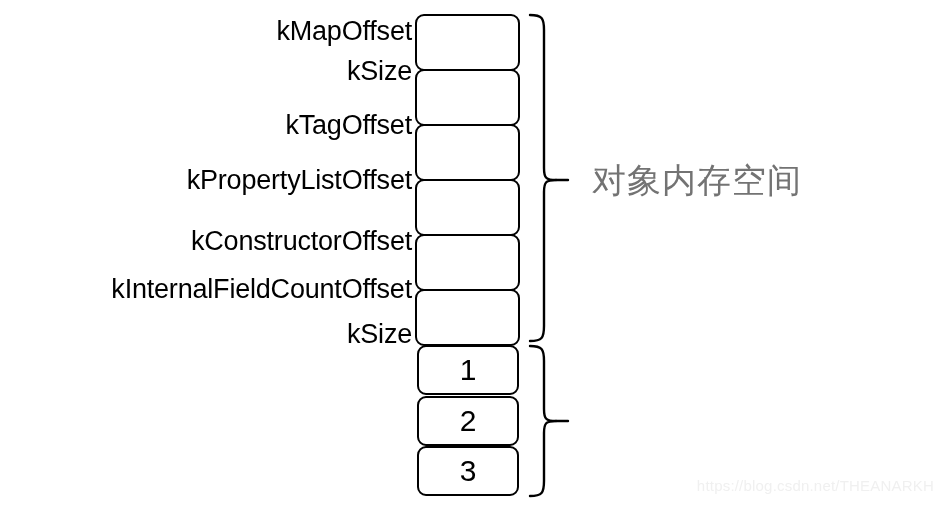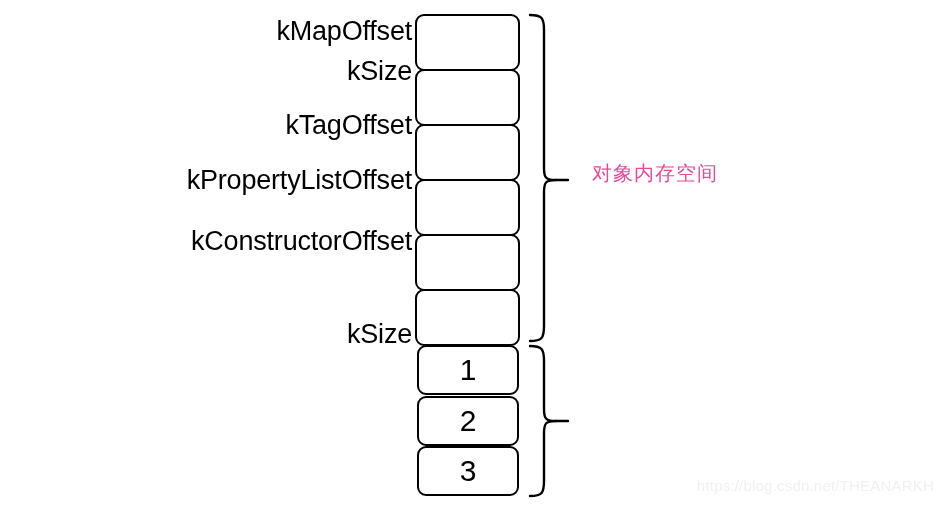--- a/index.html
+++ b/index.html
@@ -40,23 +40,23 @@
     font-size:30px;line-height:1;
   }
 
   
   .brace{position:absolute;}
 
   
   .annot{
     position:absolute;
     white-space:nowrap;
-    font-size:20px;
+    font-size:34px;
     line-height:1;
-    color:#ec4899;
+    color:#737373;
   }
   .annot.cjk{font-family:"DejaVu Sans","Liberation Sans",sans-serif;letter-spacing:1px;}
 
   
   .watermark{
     position:absolute;
     right:8px;bottom:12px;
     font-size:15px;
     color:#f0f0f0;
     letter-spacing:0.2px;
@@ -72,20 +72,21 @@
   <div class="offset-label" style="top:18px;">kMapOffset</div>
 
   <div class="offset-label" style="top:58px;">kSize</div>
 
   <div class="offset-label" style="top:112px;">kTagOffset</div>
 
   <div class="offset-label" style="top:167px;">kPropertyListOffset</div>
 
   <div class="offset-label" style="top:228px;">kConstructorOffset</div>
 
+  <div class="offset-label" style="top:276px;">kInternalFieldCountOffset</div>
 
   <div class="offset-label" style="top:321px;">kSize</div>
 
   <div class="mem-box slot" style="top:14px;height:57px;"></div>
   <div class="mem-box slot" style="top:69px;height:57px;"></div>
   <div class="mem-box slot" style="top:124px;height:57px;"></div>
   <div class="mem-box slot" style="top:179px;height:57px;"></div>
   <div class="mem-box slot" style="top:234px;height:57px;"></div>
   <div class="mem-box slot" style="top:289px;height:57px;"></div>
 

